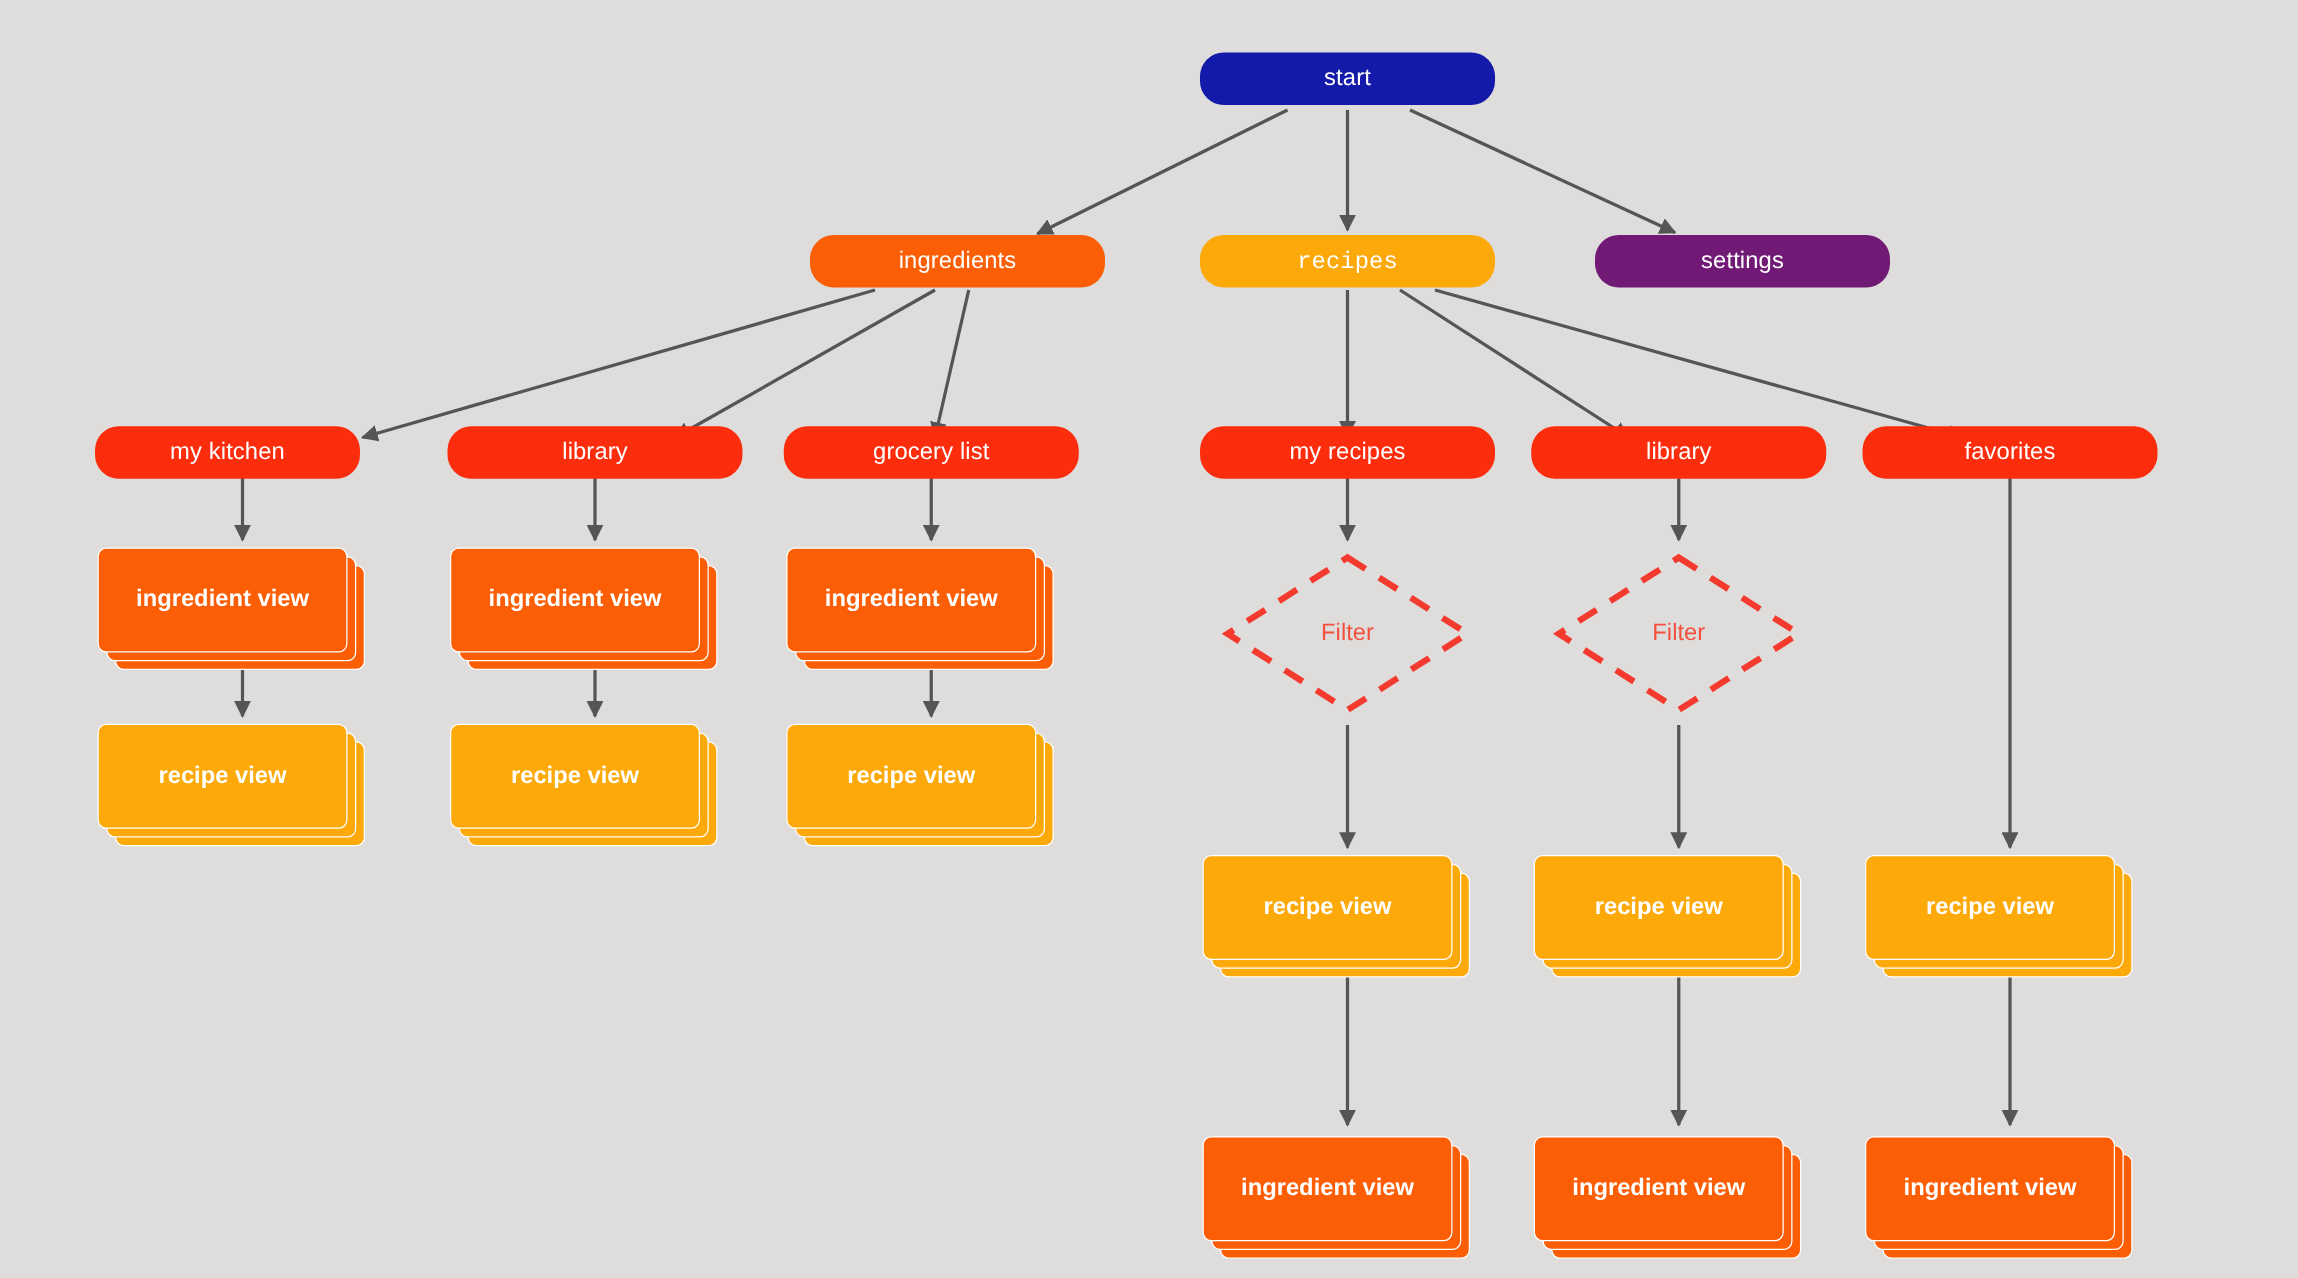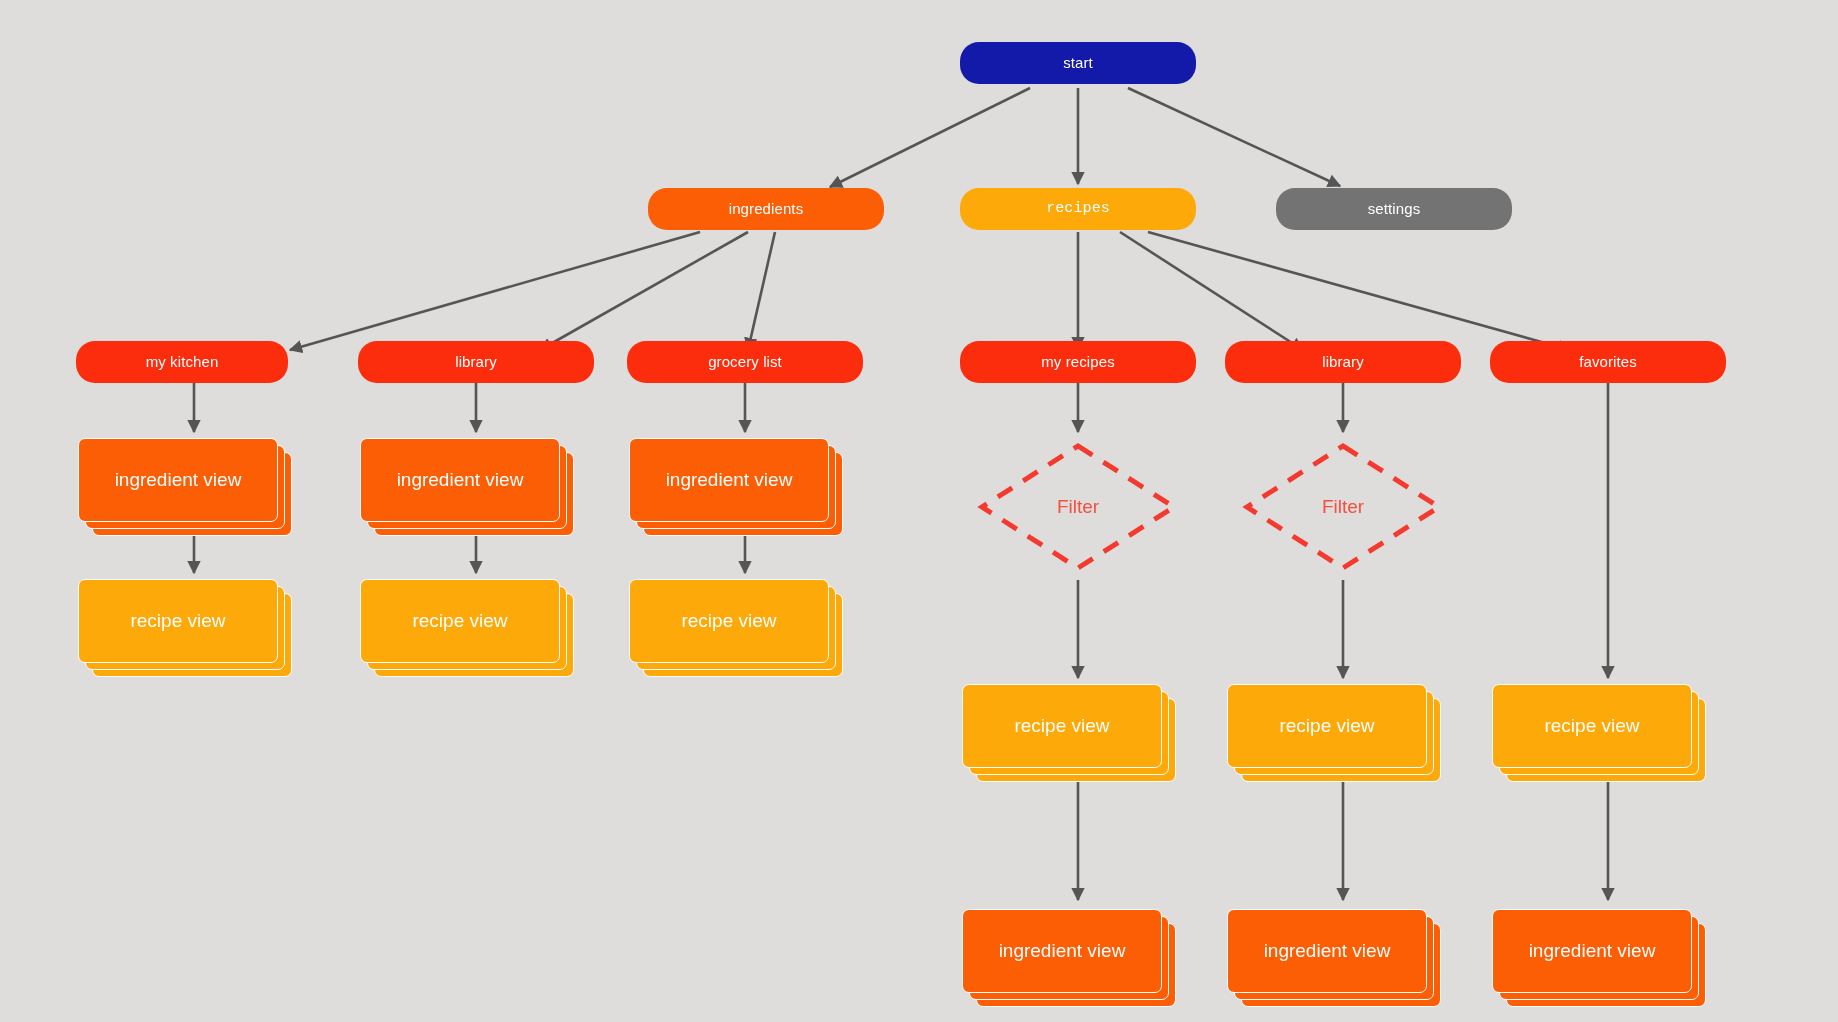--- a/index.html
+++ b/index.html
@@ -30,33 +30,34 @@
 
   
   .node {
     position: absolute;
     box-sizing: border-box;
     border-radius: 19px;
     display: flex;
     align-items: center;
     justify-content: center;
     color: #ffffff;
-    font-size: 15px;
+    font-size: 19px;
     letter-spacing: .1px;
     text-align: center;
     line-height: 1.1;
     user-select: none;
   }
   .node.small { height: 42px; }
 
   
   .stack {
     position: absolute;
     width: 200px;
     height: 84px;
+    font-weight: bold;
   }
   .stack .sheet {
     position: absolute;
     box-sizing: border-box;
     border-radius: 7px;
     border: 1.5px solid #ffffff;
   }
   .stack .sheet.s3 { left: 14px; top: 14px; width: 200px; height: 84px; }
   .stack .sheet.s2 { left: 7px;  top: 7px;  width: 200px; height: 84px; }
   .stack .sheet.s1 {
@@ -133,21 +134,21 @@
   </div>
 
   <div class="node small" style="left:648px; top:188px; width:236px; background:#fb5e05;text-align:right;">
     <span class="label">ingredients</span>
   </div>
 
   <div class="node small" style="left:960px; top:188px; width:236px; background:#fda90a;font-family:Liberation Mono, monospace;">
     <span class="label">recipes</span>
   </div>
 
-  <div class="node small" style="left:1276px; top:188px; width:236px; background:#737373;">
+  <div class="node small" style="left:1276px; top:188px; width:236px; background:#701a75;">
     <span class="label">settings</span>
   </div>
 
   <div class="node small" style="left:76px; top:341px; width:212px; background:#fb2d0c;">
     <span class="label">my kitchen</span>
   </div>
 
   <div class="node small" style="left:358px; top:341px; width:236px; background:#fb2d0c;">
     <span class="label">library</span>
   </div>

